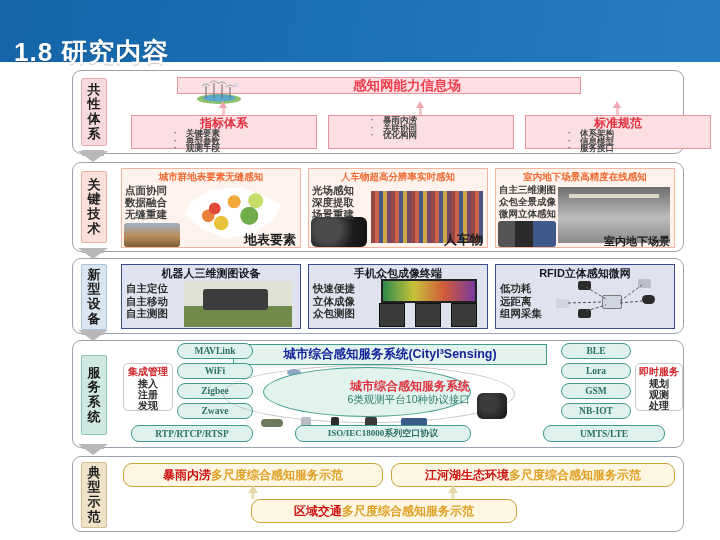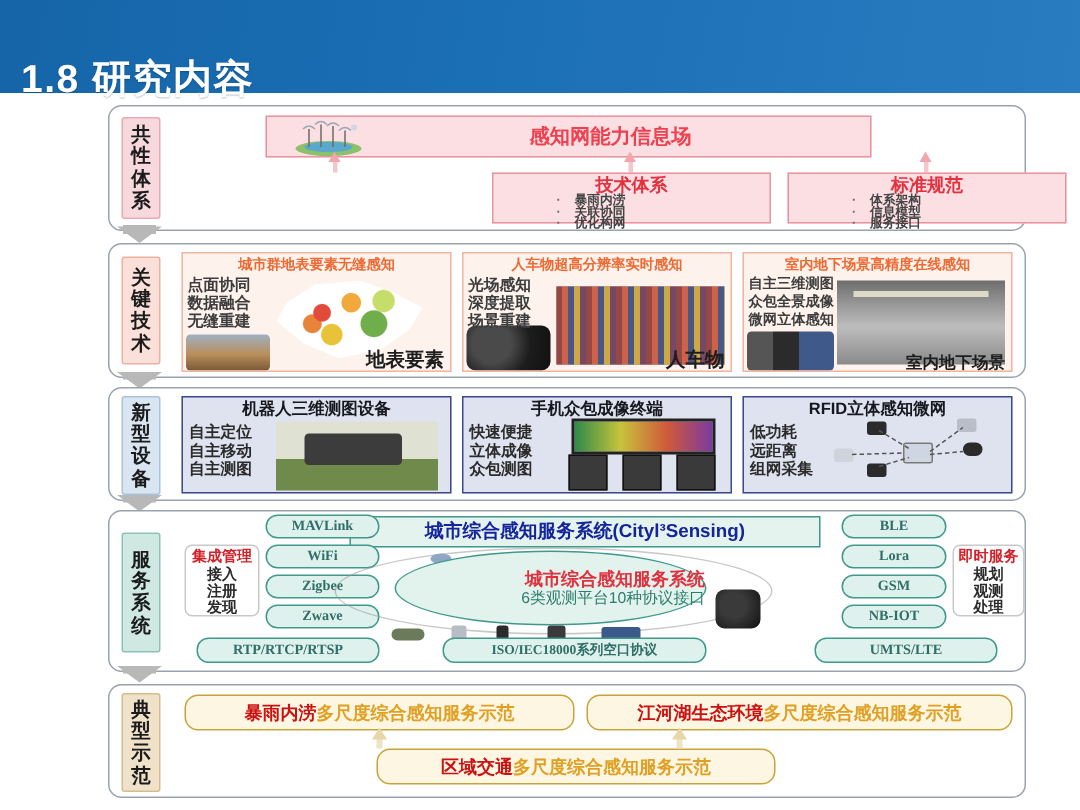--- a/index.html
+++ b/index.html
@@ -59,21 +59,21 @@
 
   
   #sec1{left:72px;top:70px;width:612px;height:84px;}
   #sec1 .side-label{background:#f7d9dd;border:1px solid #e8aab3;}
   .pinkbox{
     position:absolute;box-sizing:border-box;
     background:#fbdfe3;border:1.4px solid #e8949f;
     color:#e0313f;
   }
   #topfield{
-    left:104px;top:6px;width:404px;height:28px;
+    left:104px;top:6px;width:404px;height:17px;
     display:flex;align-items:center;justify-content:center;
   }
   #topfield .tf-label{font-size:13.5px;font-weight:bold;color:#ef4050;padding-left:56px;}
   .globe-ico{position:absolute;left:14px;top:1px;width:54px;height:26px;}
 
   .pillar{
     top:44px;width:186px;height:34px;
     padding-top:1px;
   }
   .pillar .p-title{
@@ -260,23 +260,30 @@
     <div class="tf-label">感知网能力信息场</div>
   </div>
 
   <div class="up-stem" style="left:149px;top:34px;height:10px;"></div>
   <div class="up-arrow" style="left:146px;top:30px;"></div>
   <div class="up-stem" style="left:346px;top:34px;height:10px;"></div>
   <div class="up-arrow" style="left:343px;top:30px;"></div>
   <div class="up-stem" style="left:543px;top:34px;height:10px;"></div>
   <div class="up-arrow" style="left:540px;top:30px;"></div>
 
+  <div class="pinkbox pillar" id="p1">
+    <div class="p-title">指标体系</div>
+    <ul>
+      <li>关键要素</li>
+      <li>典型参数</li>
+      <li>观测手段</li>
+    </ul>
+  </div>
 
   <div class="pinkbox pillar" id="p2">
-    <div class="p-title">技术体系</div>
     <ul>
       <li>暴雨内涝</li>
       <li>关联协同</li>
       <li>优化构网</li>
     </ul>
   </div>
 
   <div class="pinkbox pillar" id="p3">
     <div class="p-title">标准规范</div>
     <ul>

